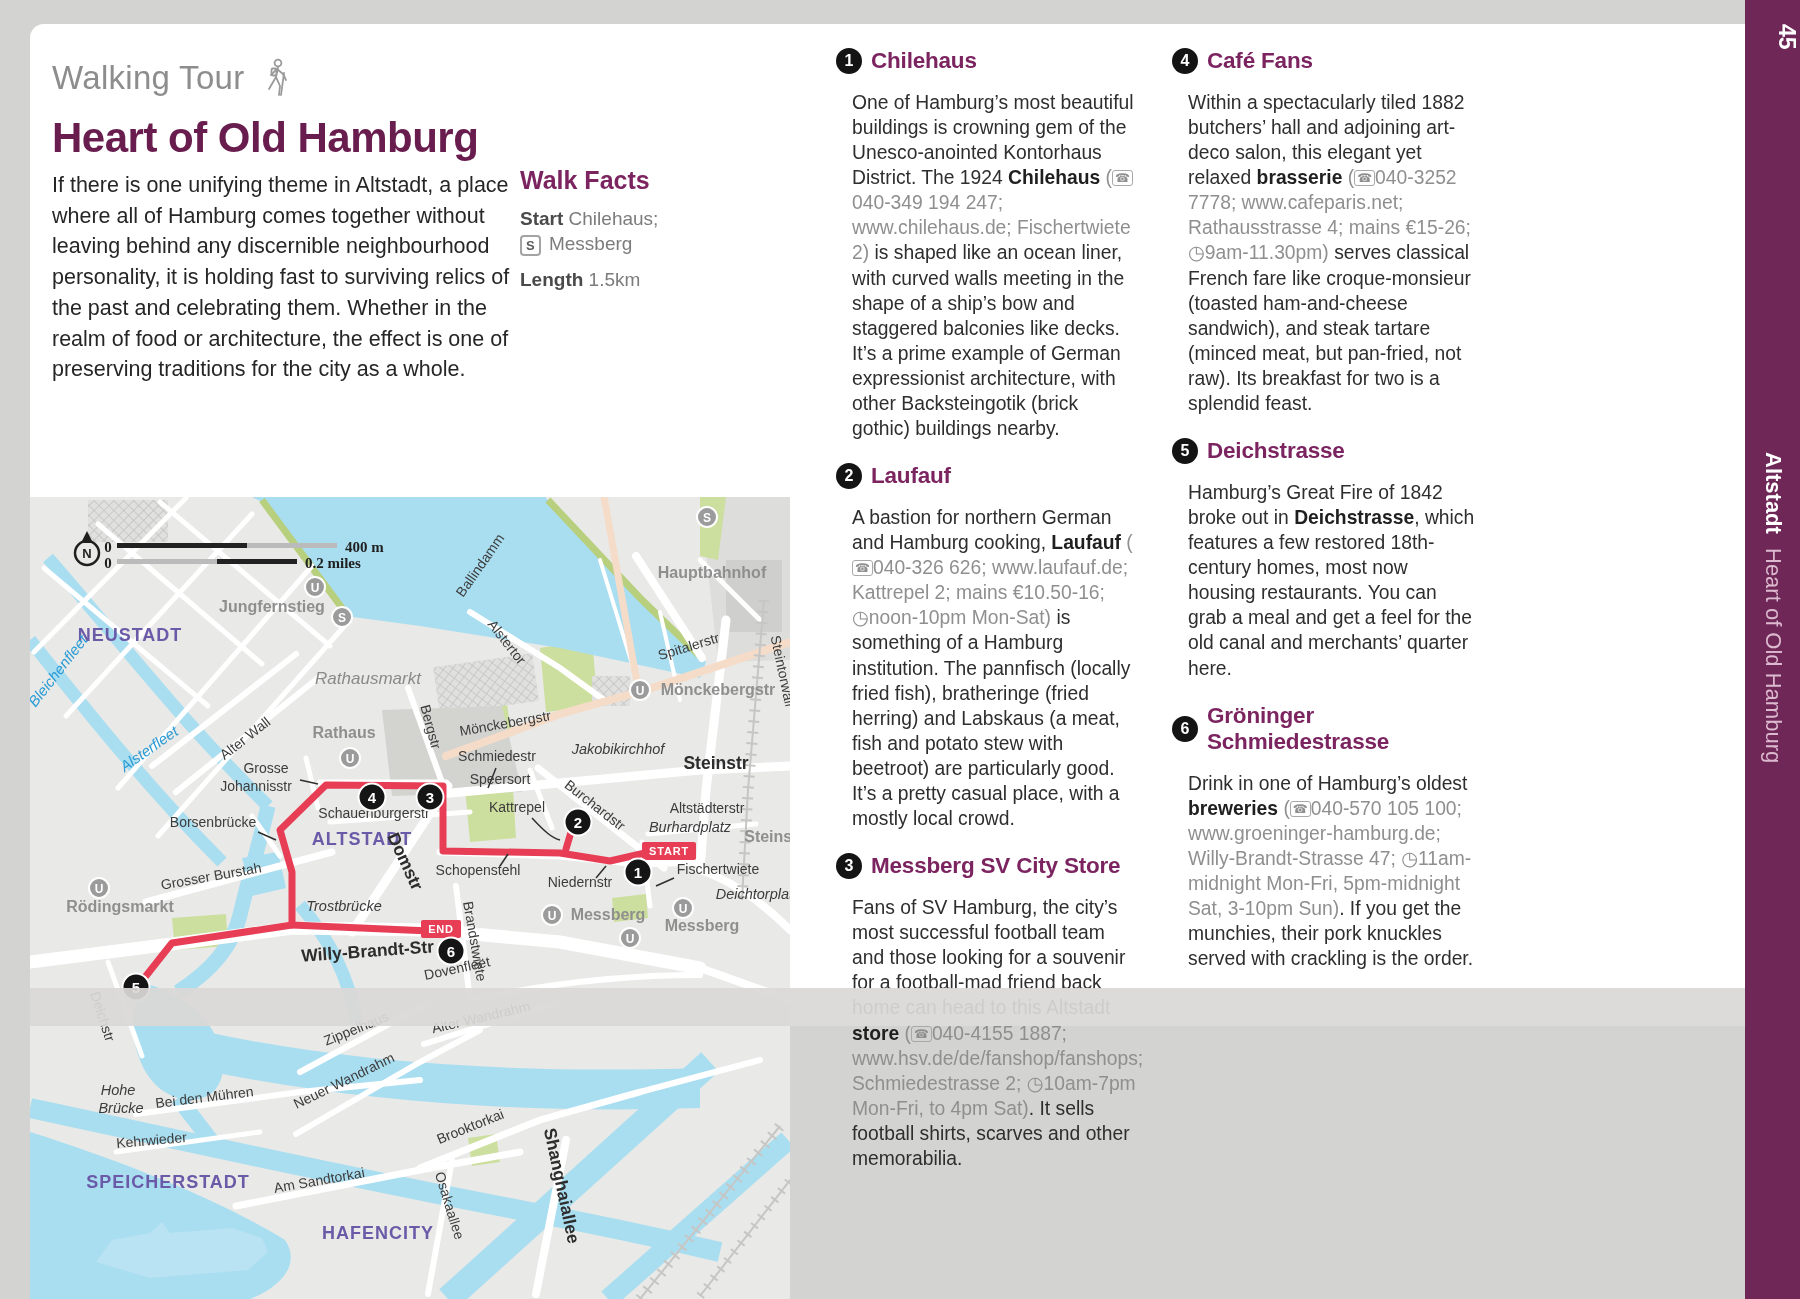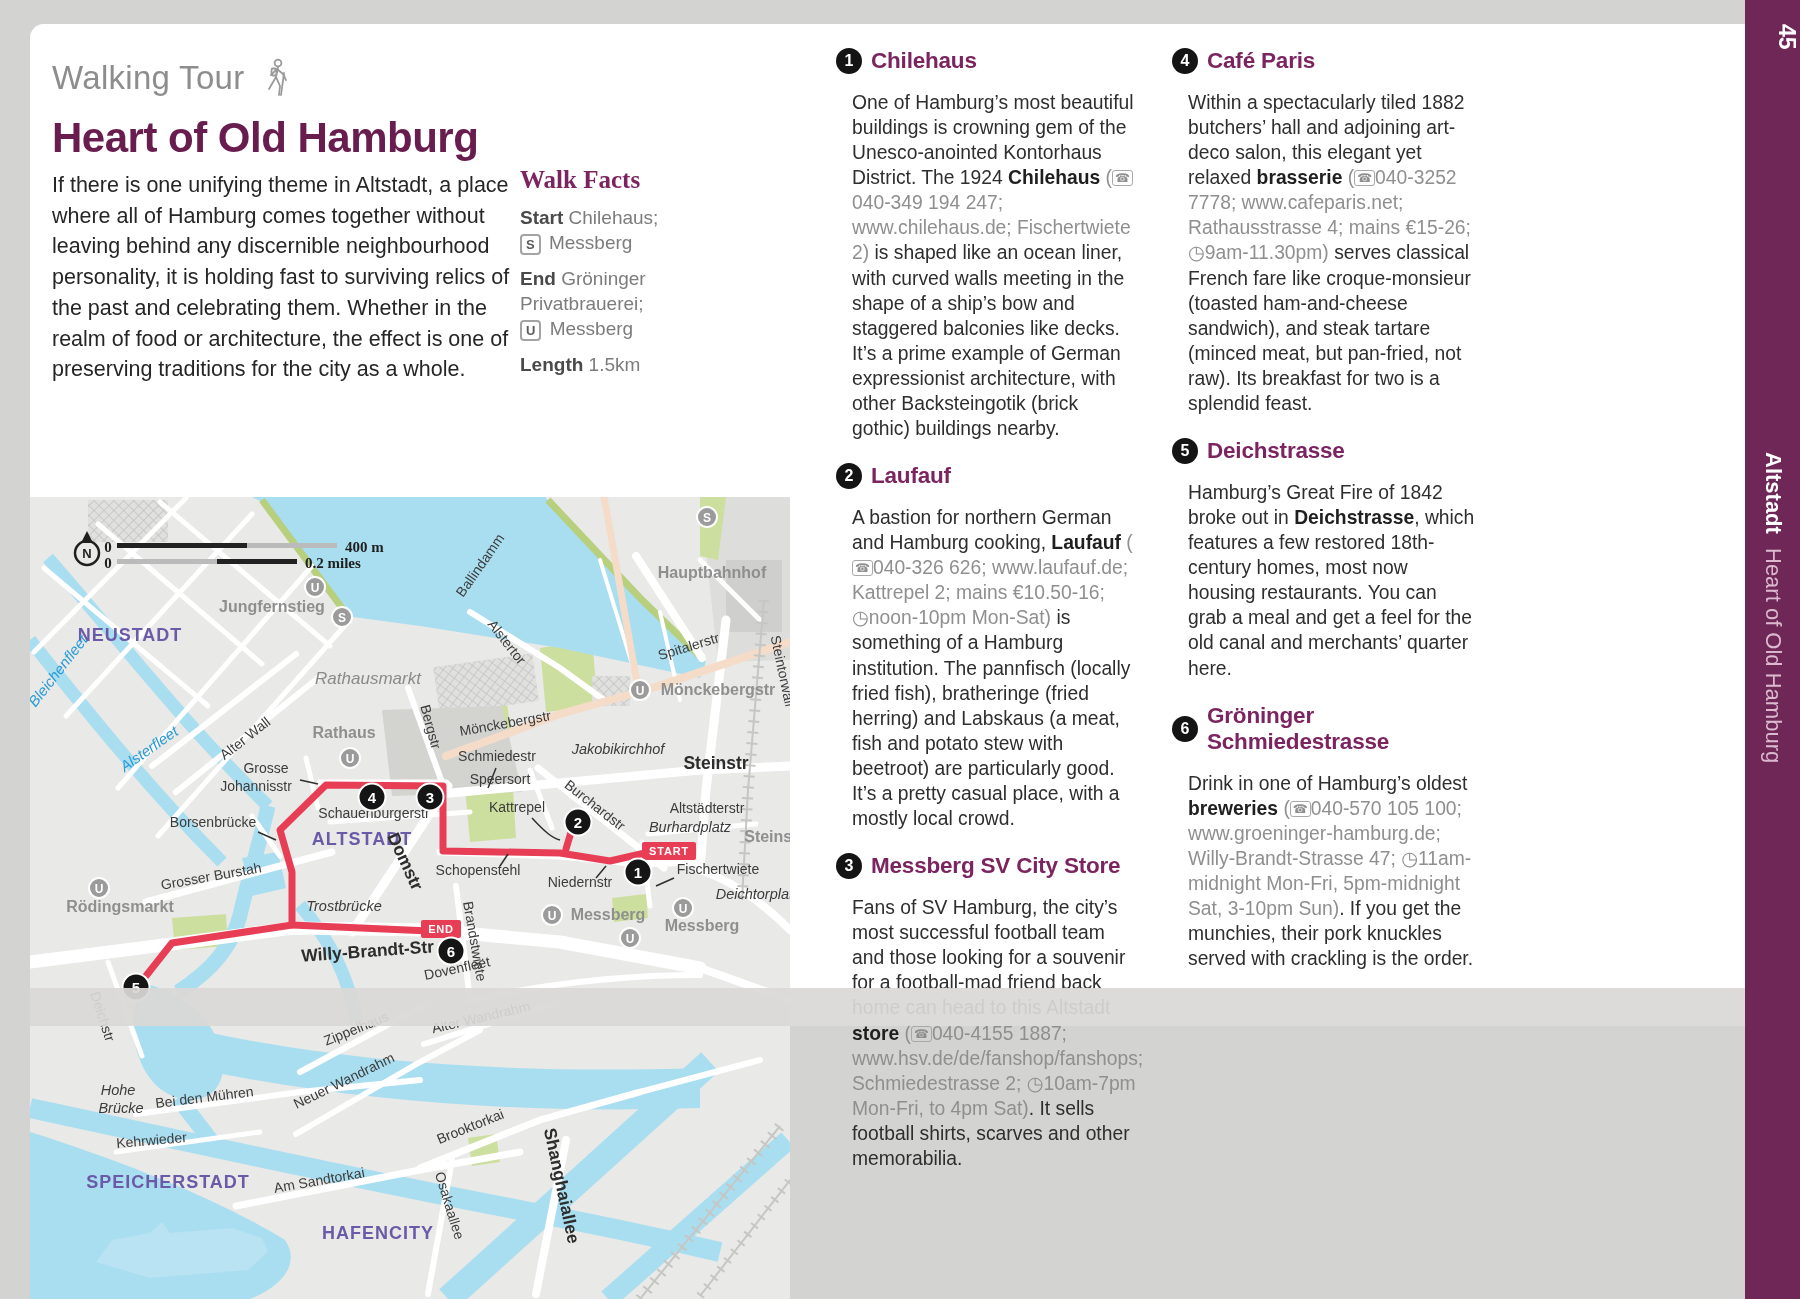--- a/index.html
+++ b/index.html
@@ -20,21 +20,21 @@
   .title{
     position:absolute;left:22px;top:90px;font-size:42px;font-weight:bold;
     color:#681d4e;letter-spacing:-.5px;
   }
   .intro{
     position:absolute;left:22px;top:146px;width:466px;
     font-size:21.5px;line-height:1.43;color:#262626;
   }
   
   .facts{position:absolute;left:490px;top:142px;width:158px;}
-  .facts h3{margin:0 0 12px 0;font-size:25px;color:#7b2460;font-family:Liberation Serif, serif;}
+  .facts h3{margin:0 0 12px 0;font-size:25px;color:#7b2460;}
   .fact{margin:0 0 12px 0;font-size:19px;line-height:1.3;color:#7c7c7c;}
   .fact b{color:#4a4a4a;}
   .fact .box{
     display:inline-block;border:2px solid #a3a3a3;border-radius:4px;background:#fff;
     font-weight:bold;color:#5b5b5b;font-size:13px;line-height:1;padding:2px 4px;margin-right:3px;
   }
   
   .col{position:absolute;top:24px;}
   #col0{left:806px;width:321px;}
   #col1{left:1142px;width:323px;}
@@ -112,26 +112,20 @@
 
   <div class="facts">
     <h3>Walk Facts</h3>
     <div class="fact">
       <b>Start</b>
       <span>Chilehaus;</span><br>
       <span class="box">S</span>
       <span>Messberg</span>
     </div>
     <div class="fact">
-      <b>End</b>
-      <span>Gröninger Privatbrauerei;</span><br>
-      <span class="box">U</span>
-      <span>Messberg</span>
-    </div>
-    <div class="fact">
       <b>Length</b>
       <span>1.5km</span>
     </div>
   </div>
 
   <div class="col" id="col0">
       <div class="stop">
         <div class="stop-head">
           <span class="stop-num">1</span>
           <span class="stop-title">Chilehaus</span>
@@ -150,21 +144,21 @@
           <span class="stop-num">3</span>
           <span class="stop-title">Messberg SV City Store</span>
         </div>
         <p><span>Fans of SV Hamburg, the city’s most successful football team and those looking for a souvenir for a football-mad friend back home can head to this Altstadt </span><span class="rb">store</span><span class="rg"> (</span><span class="ic-ph">☎</span><span class="rg">040-4155 1887; www.hsv.de/de/fanshop/fanshops; Schmiedestrasse 2; </span><span class="ic-ck">◷</span><span class="rg">10am-7pm Mon-Fri, to 4pm Sat)</span><span>. It sells football shirts, scarves and other memorabilia.</span></p>
       </div>
     </div>
   <div class="col" id="col1">
       <div class="stop">
         <div class="stop-head">
           <span class="stop-num">4</span>
-          <span class="stop-title">Café Paris</span>
+          <span class="stop-title">Café Fans</span>
         </div>
         <p><span>Within a spectacularly tiled 1882 butchers’ hall and adjoining art-deco salon, this elegant yet relaxed </span><span class="rb">brasserie</span><span class="rg"> (</span><span class="ic-ph">☎</span><span class="rg">040-3252 7778; www.cafeparis.net; Rathausstrasse 4; mains €15-26; </span><span class="ic-ck">◷</span><span class="rg">9am-11.30pm)</span><span> serves classical French fare like </span><span class="ri">croque-monsieur</span><span> (toasted ham-and-cheese sandwich), and steak tartare (minced meat, but pan-fried, not raw). Its breakfast for two is a splendid feast.</span></p>
       </div>
       <div class="stop">
         <div class="stop-head">
           <span class="stop-num">5</span>
           <span class="stop-title">Deichstrasse</span>
         </div>
         <p><span>Hamburg’s Great Fire of 1842 broke out in </span><span class="rb">Deichstrasse</span><span>, which features a few restored 18th-century homes, most now housing restaurants. You can grab a meal and get a feel for the old canal and merchants’ quarter here.</span></p>
       </div>

